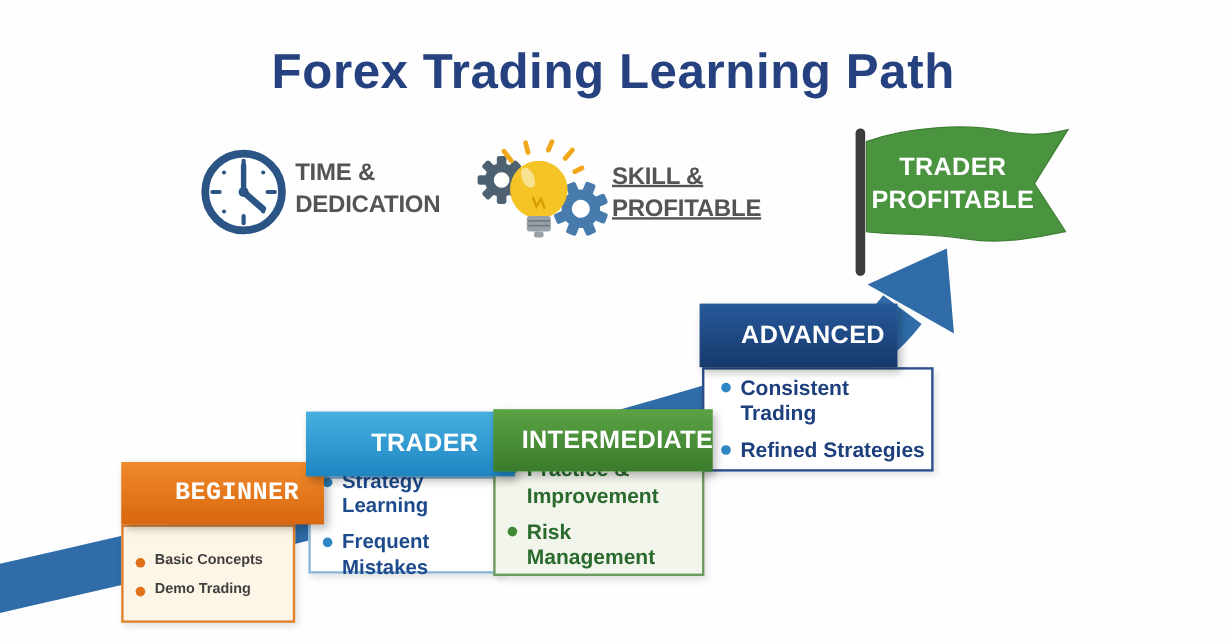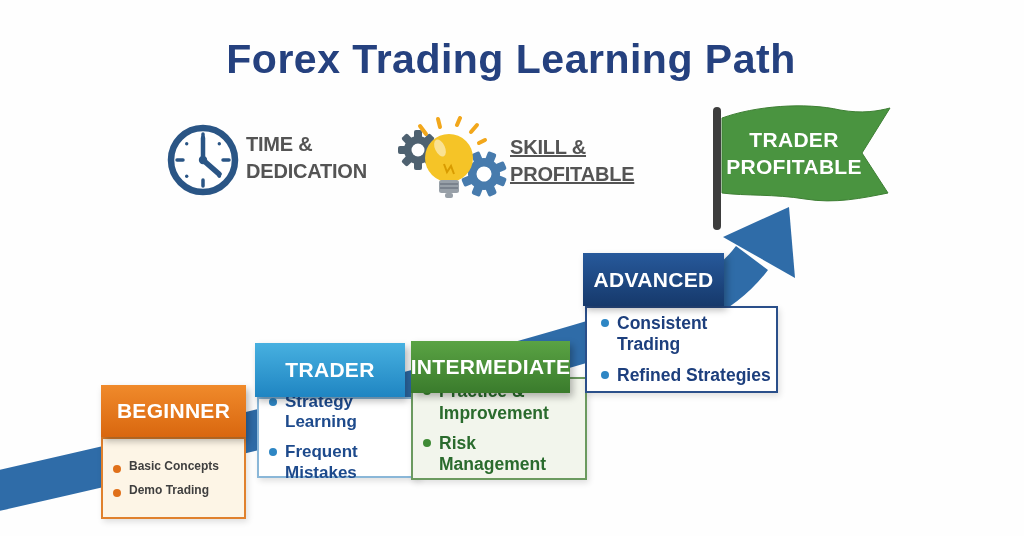--- a/index.html
+++ b/index.html
@@ -34,31 +34,32 @@
     color:#ffffff;font-size:21px;font-weight:bold;line-height:27px;letter-spacing:.3px;
   }
   .flag-label span{display:block;}
   
   #arrow-svg{position:absolute;left:0;top:0;z-index:1;}
   
   .step-header{
     position:absolute;z-index:3;display:flex;align-items:center;justify-content:center;
     color:#ffffff;font-weight:bold;font-size:21px;letter-spacing:.3px;
     box-shadow:3px 4px 7px rgba(0,0,0,.28);
+    padding-left:24px;
   }
   .step-body{
     position:absolute;z-index:2;display:flex;flex-direction:column;justify-content:center;
     gap:9px;box-sizing:border-box;padding:8px 4px 8px 10px;background:#fff;
     box-shadow:2px 3px 6px rgba(0,0,0,.12);
   }
   .step-item{display:flex;align-items:flex-start;gap:8px;font-weight:bold;line-height:1.22;}
   .bullet-dot{flex:0 0 auto;width:8px;height:8px;border-radius:50%;margin-top:6px;}
   
   #beginner-header{left:101px;top:385px;width:145px;height:52px;
-    background:linear-gradient(180deg,var(--beginner-top),var(--beginner-bottom));}
+    background:linear-gradient(180deg,var(--beginner-top),var(--beginner-bottom));font-family:Liberation Mono, monospace;}
   #beginner-body{left:101px;top:437px;width:145px;height:82px;
     background:var(--beginner-body);border:2px solid var(--beginner-border);
     color:var(--beginner-text);font-size:12px;}
   #beginner-body .bullet-dot{background:var(--beginner-bullet);}
   
   #novice-header{left:255px;top:343px;width:150px;height:54px;
     background:linear-gradient(180deg,var(--novice-top),var(--novice-bottom));}
   #novice-body{left:257px;top:397px;width:163px;height:81px;
     background:var(--novice-body);border:2px solid var(--novice-border);
     color:var(--novice-text);font-size:17px;}

